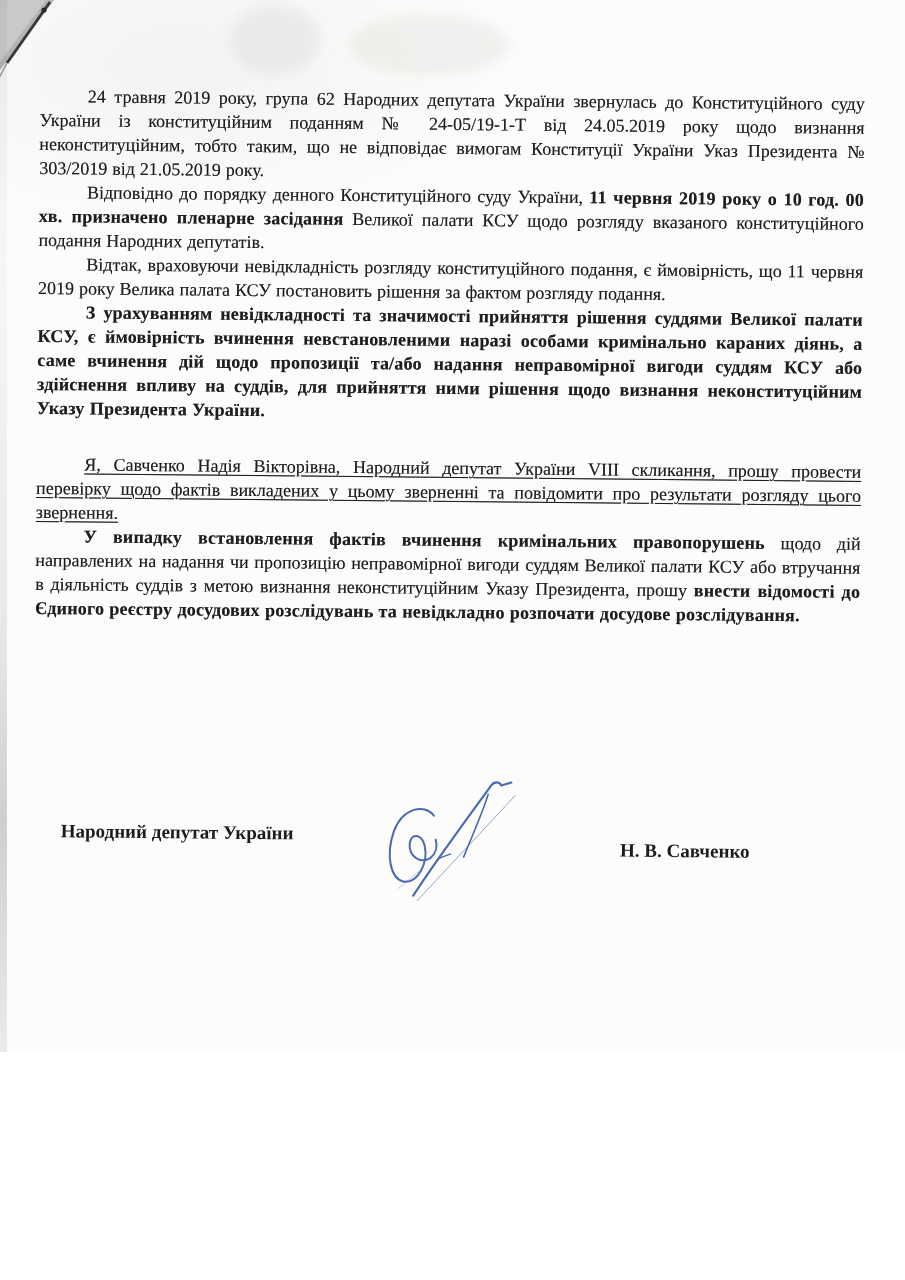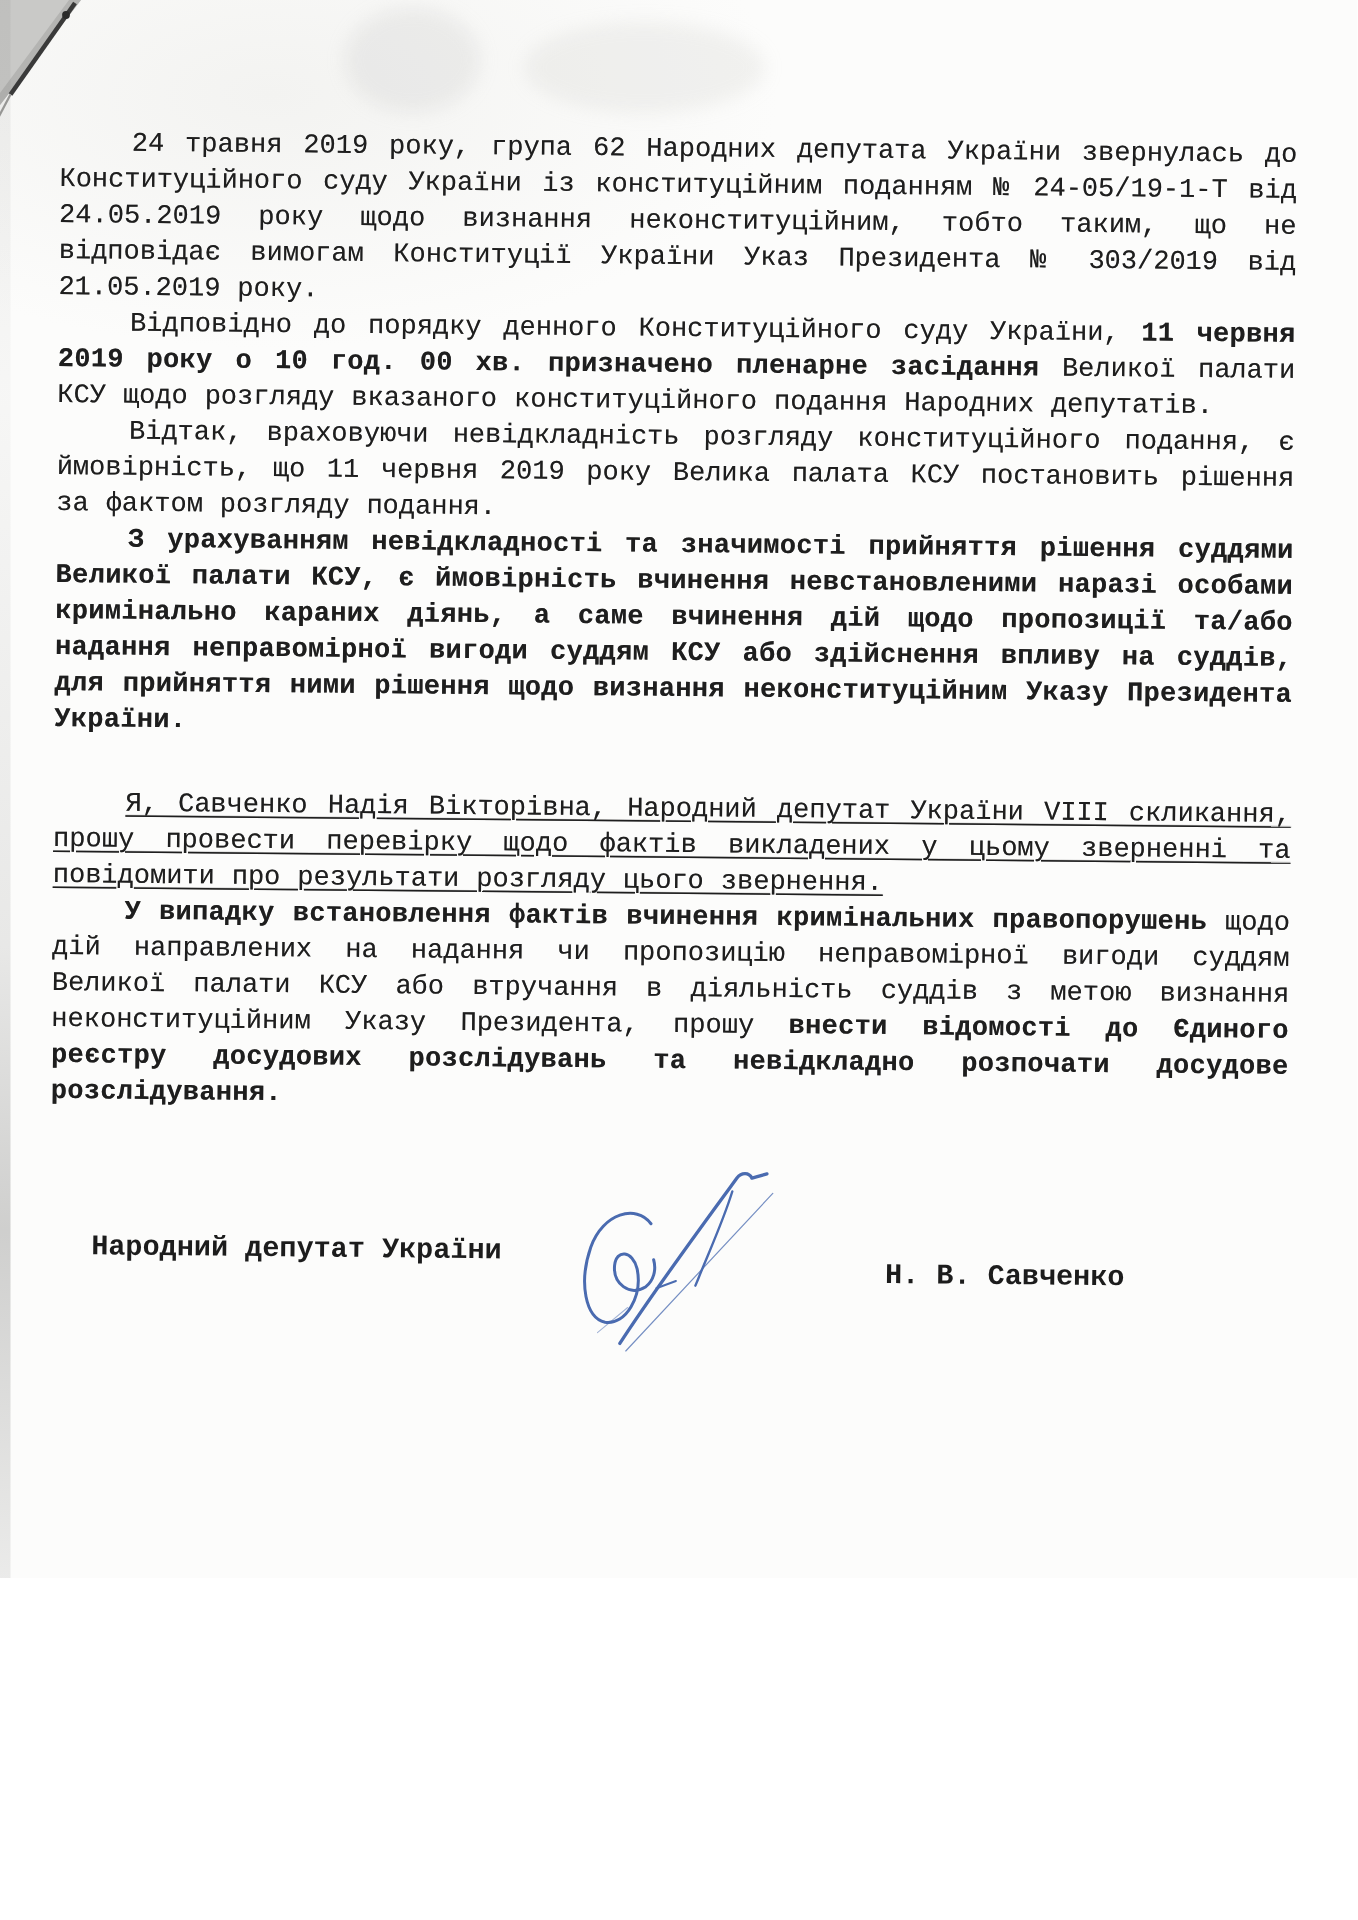--- a/index.html
+++ b/index.html
@@ -8,21 +8,21 @@
     background: #ffffff;
   }
   .sheet {
     position: relative;
     width: 905px;
     height: 1052px;
     background:
       radial-gradient(ellipse 520px 260px at 20% 6%, #f3f3f1 0%, rgba(252,252,251,0) 65%),
       #fcfcfb;
     overflow: hidden;
-    font-family: Liberation Mono, monospace;
+    font-family: Liberation Serif, serif;
   }
   
   .edge-strip {
     position: absolute;
     left: 0; top: 0; bottom: 0;
     width: 7px;
     background: linear-gradient(to bottom,
       rgba(110,110,108,0.10) 0%,
       rgba(110,110,108,0.04) 25%,
       rgba(110,110,108,0.14) 60%,

